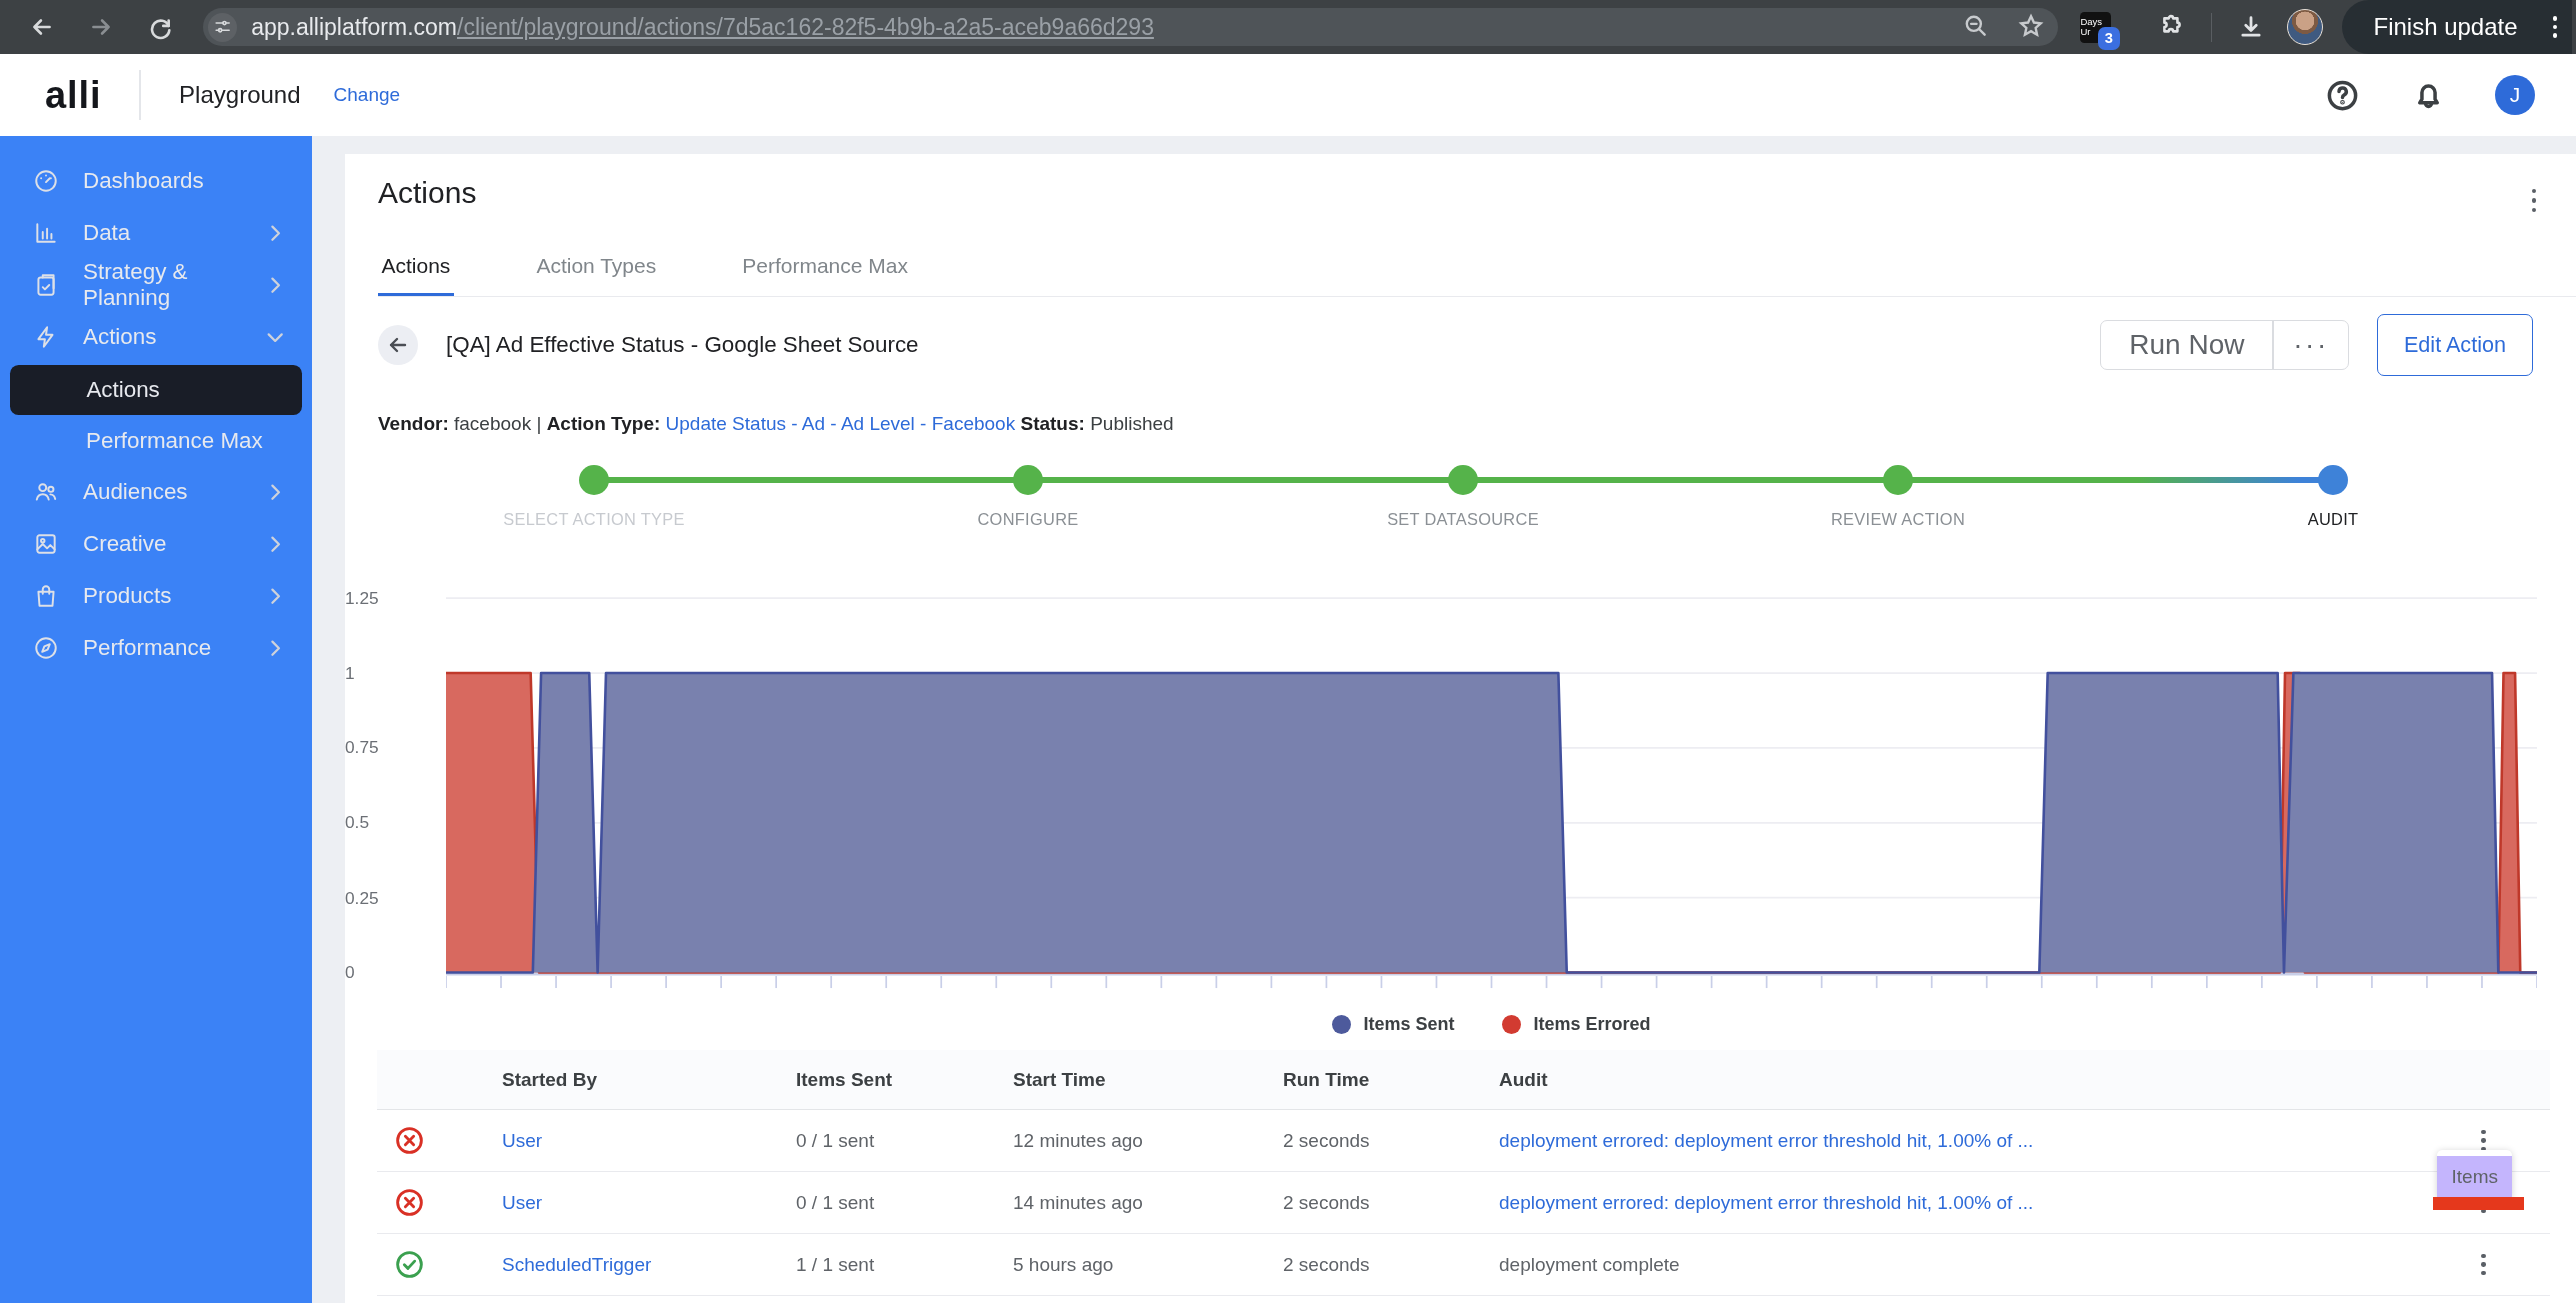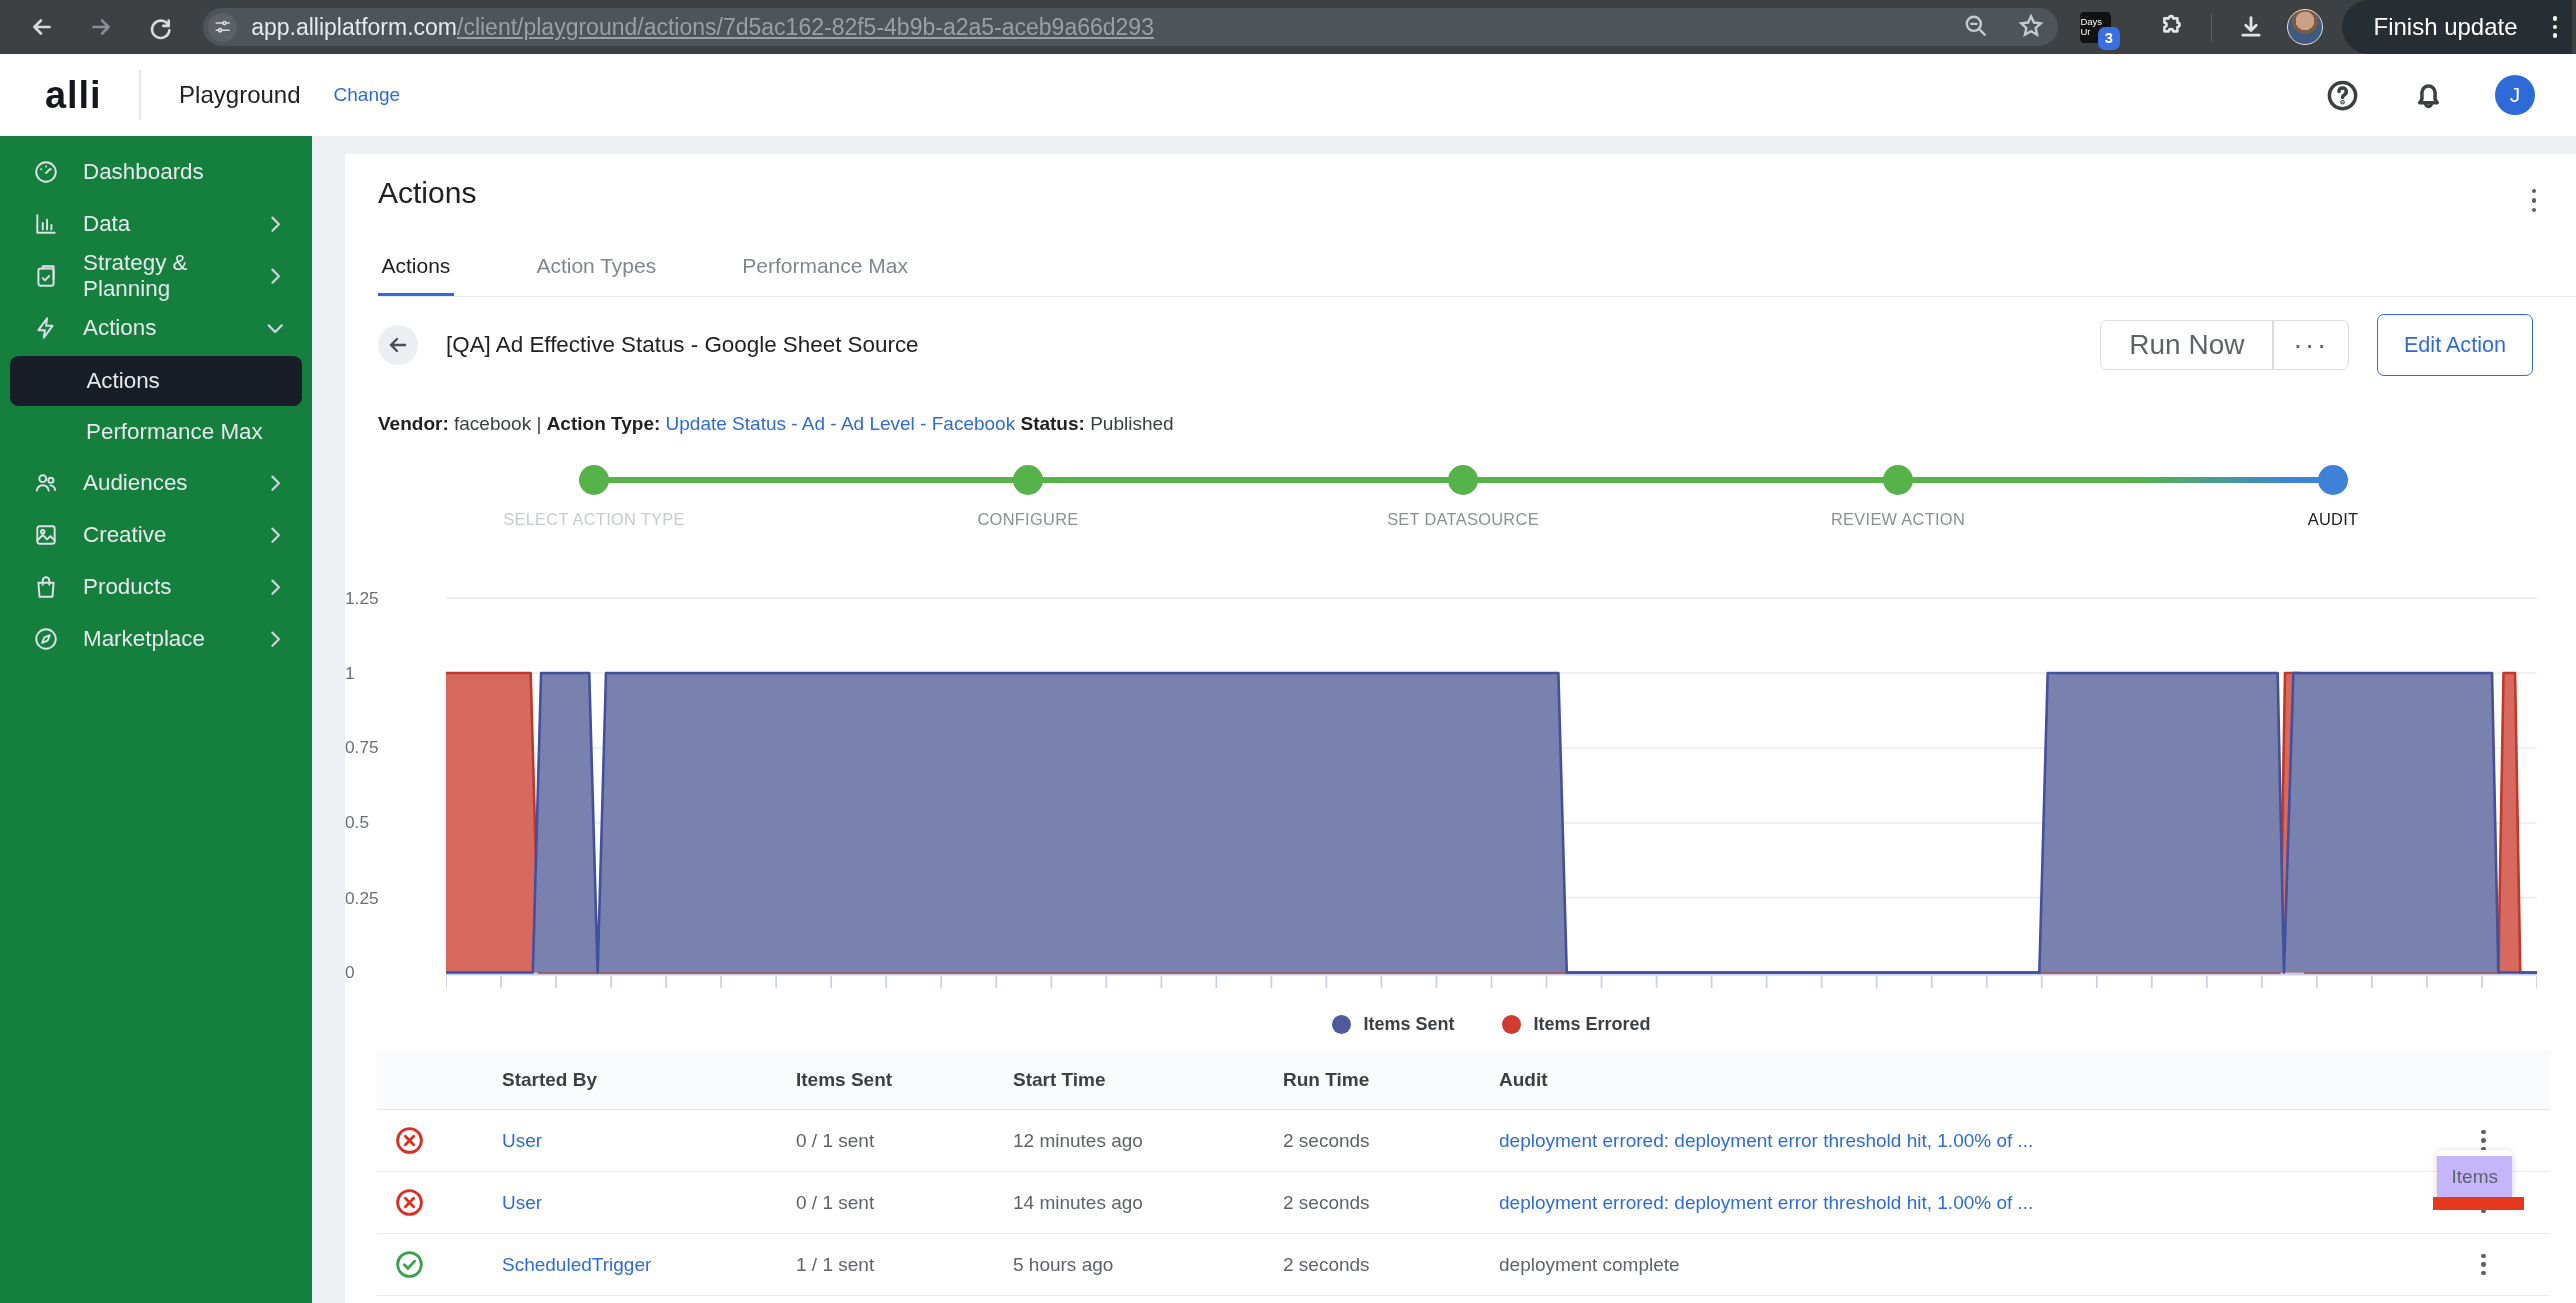--- a/index.html
+++ b/index.html
@@ -38,21 +38,21 @@
   .logo{margin-left:45px;font-size:38px;font-weight:600;letter-spacing:0.9px;color:#15171c;cursor:pointer;}
   .hdr-divider{width:1.7px;height:50px;background:#e4e6ea;margin:0 38px;}
   .client-name{font-size:24px;color:#202124;}
   .change-link{margin-left:33px;font-size:19px;color:#2e6bd9;cursor:pointer;}
   .hdr-right{margin-left:auto;display:flex;align-items:center;gap:48px;margin-right:41px;}
   .hdr-ic{width:38px;height:38px;display:flex;align-items:center;justify-content:center;cursor:pointer;}
   .hdr-ic svg{stroke:#3c4043;fill:none;stroke-width:2.4;stroke-linecap:round;stroke-linejoin:round;}
   .avatar-j{width:40px;height:40px;border-radius:50%;background:#2e6bd9;color:#fff;font-size:21px;display:flex;align-items:center;justify-content:center;cursor:pointer;}
 
   
-  .sidebar{position:absolute;top:136px;left:0;width:312px;height:1168px;background:#15803d;padding-top:10px;}
+  .sidebar{position:absolute;top:136px;left:0;width:312px;height:1168px;background:#3b82f6;padding-top:19px;}
   .side-item{height:52px;display:flex;align-items:center;padding:0 26px 0 33px;color:#e7e9ee;font-size:22.4px;cursor:pointer;}
   .side-item .s-ic{width:26px;height:26px;margin-right:24px;display:flex;align-items:center;justify-content:center;}
   .side-item .s-ic svg{stroke:#dde0e7;fill:none;stroke-width:1.8;stroke-linecap:round;stroke-linejoin:round;}
   .side-item .chev{margin-left:auto;display:flex;}
   .side-item .chev svg{stroke:#ced2db;fill:none;stroke-width:2.4;stroke-linecap:round;stroke-linejoin:round;}
   .side-sub{height:50px;display:flex;align-items:center;padding-left:86px;color:#e7e9ee;font-size:22.4px;cursor:pointer;}
   .side-sub.active{background:#191d27;border-radius:8.6px;margin:1.7px 10.4px;padding-left:76px;}
 
   
   .card{position:absolute;left:345px;top:154px;width:2231px;height:1150px;background:#fff;}
@@ -310,21 +310,21 @@
         </svg>
       </span>
   </div>
   <div class="side-item">
     <span class="s-ic">
         <svg width="26" height="26" viewBox="0 0 24 24">
           <circle cx="12" cy="12" r="9"></circle>
           <path d="M15.5 8.5l-2 5-5 2 2-5 5-2z"></path>
         </svg>
       </span>
-    <span>Marketplace</span>
+    <span>Performance</span>
     <span class="chev">
         <svg width="22.4" height="22.4" viewBox="0 0 24 24">
           <path d="M9 5l7 7-7 7"></path>
         </svg>
       </span>
   </div>
 </div>
 
 <div class="card">
   <div class="page-title">Actions</div>

